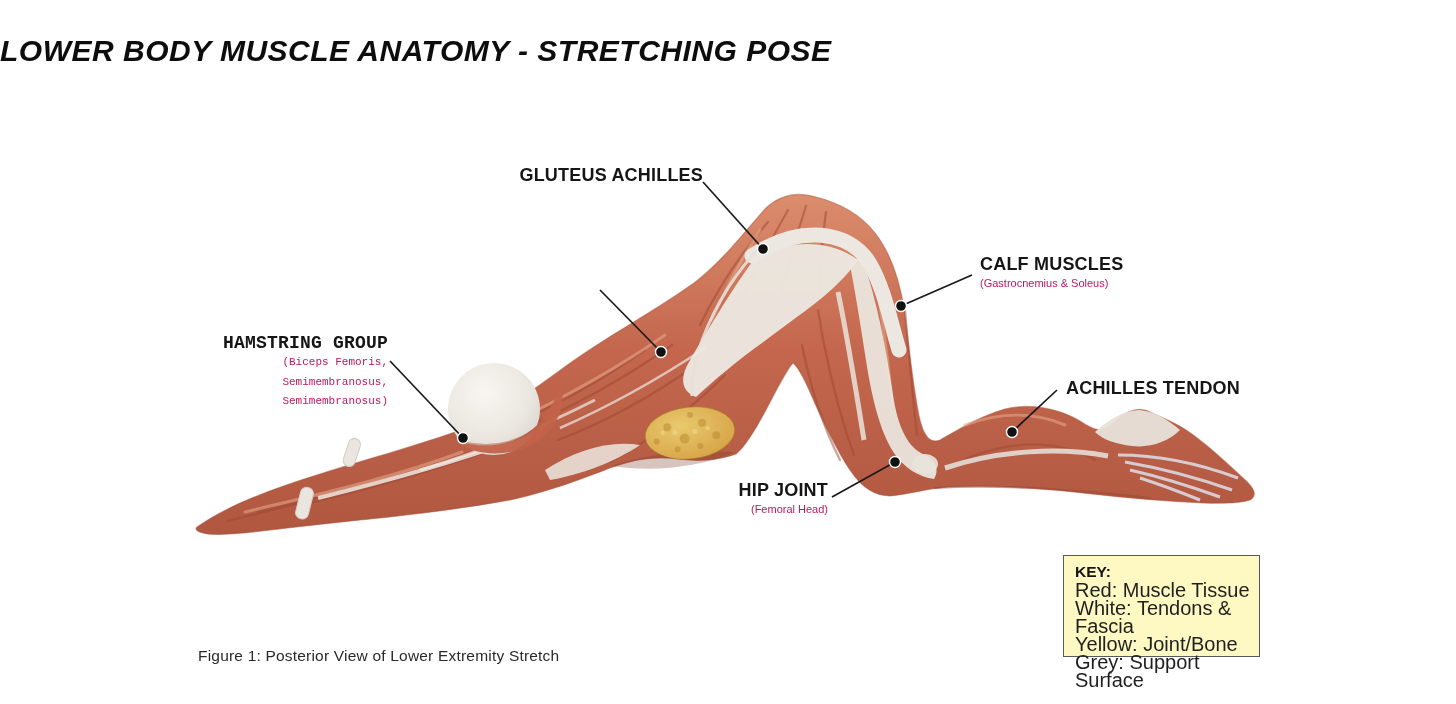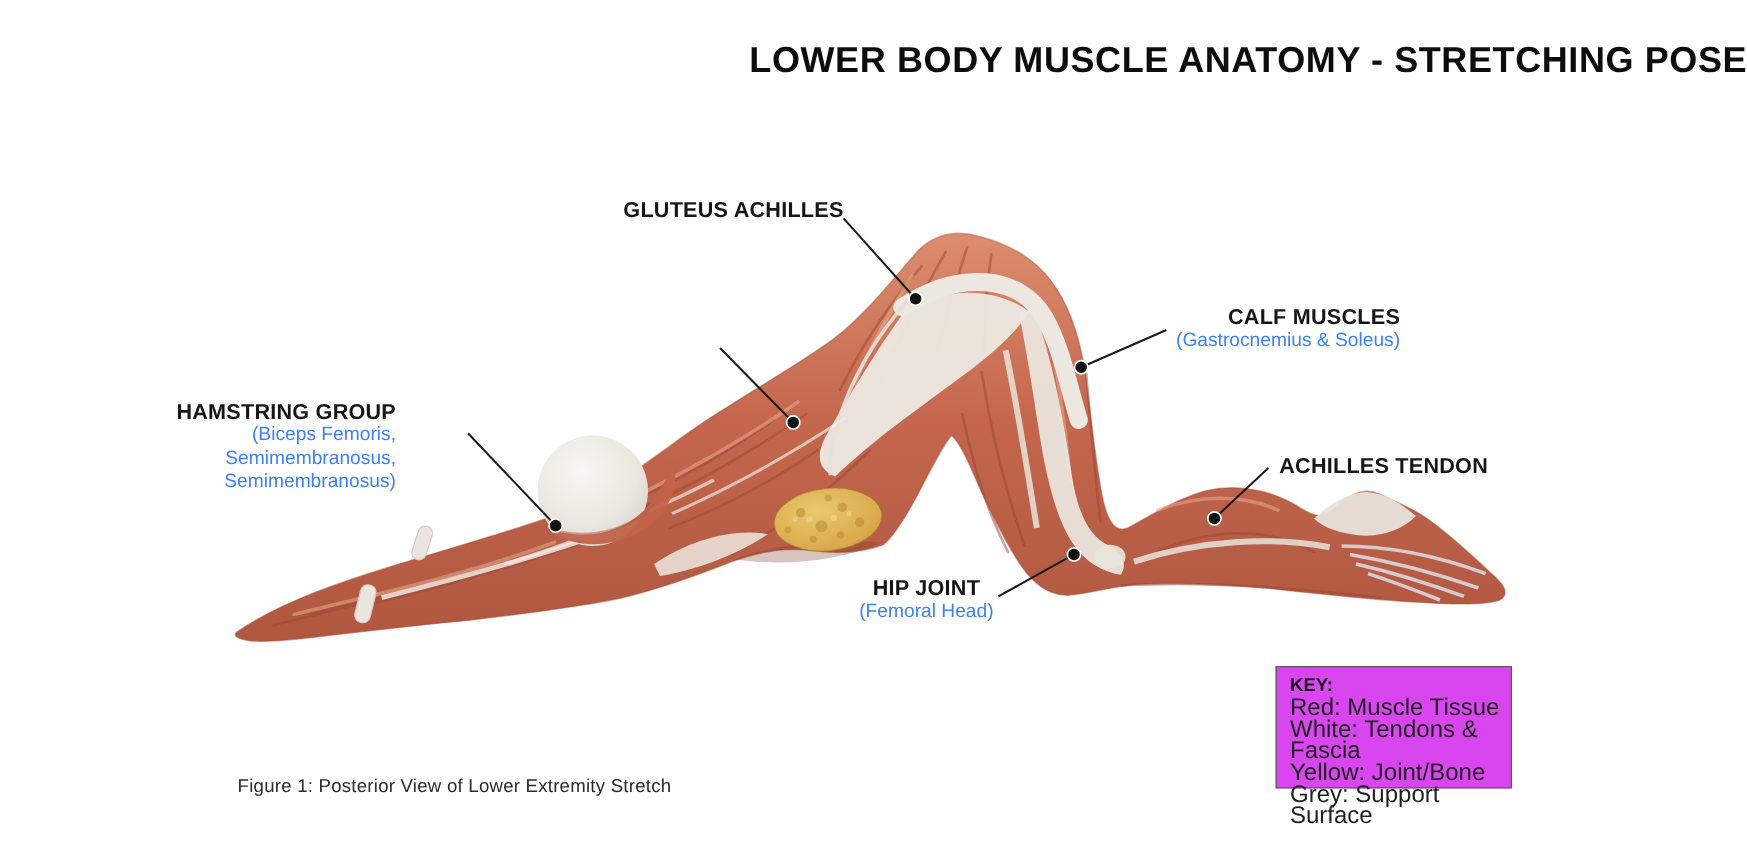--- a/index.html
+++ b/index.html
@@ -5,37 +5,37 @@
   html,body{margin:0;padding:0;}
   body{
     width:1456px;height:704px;position:relative;overflow:hidden;
     background:#ffffff;
     font-family:"Liberation Sans","DejaVu Sans",sans-serif;
     color:#1a1a1a;
   }
   .stage{position:absolute;inset:0;width:1456px;height:704px;}
   .title{
     position:absolute;top:34px;left:0;width:1456px;
-    text-align:right;font-size:30px;font-weight:bold;
-    letter-spacing:.5px;color:#0d0d0d;
+    text-align:left;font-size:30px;font-weight:bold;
+    letter-spacing:.5px;color:#0d0d0d;font-style:italic;
   }
   .anno{position:absolute;line-height:20px;white-space:nowrap;}
   .anno .main{font-size:18px;font-weight:bold;color:#161616;letter-spacing:.2px;}
-  .anno .sub{font-size:16px;font-weight:normal;color:#3b82f6;line-height:19.5px;}
+  .anno .sub{font-size:11px;font-weight:normal;color:#be185d;line-height:19.5px;}
   .ta-r{text-align:right;}
-  .ta-l{text-align:right;}
+  .ta-l{text-align:left;}
   #anno-gluteus{top:165px;right:753px;}
   #anno-knee{top:270px;right:863px;}
-  #anno-hamstring{top:333px;right:1126px;}
+  #anno-hamstring{top:333px;right:1068px;font-family:Liberation Mono, monospace;}
   #anno-calf{top:254px;left:980px;}
   #anno-achilles{top:378px;left:1066px;}
-  #anno-hip{top:480px;right:628px;text-align:center;}
+  #anno-hip{top:480px;right:628px;}
   .keybox{
     position:absolute;left:1063px;top:555px;width:197px;height:102px;
-    border:1px solid #5a5a5a;background:#d946ef;
+    border:1px solid #5a5a5a;background:#fef9c3;
     padding:7px 0 0 11px;box-sizing:border-box;
   }
   .keybox .khead{font-size:15.5px;font-weight:bold;color:#141414;line-height:18px;}
   .keybox .kline{font-size:20px;color:#1f1f1f;line-height:18px;}
   .caption{
     position:absolute;left:198px;top:635px;
     font-size:15.5px;color:#2a2a2a;letter-spacing:.2px;margin-top:12px;
   }
   svg{position:absolute;top:0;left:0;}
 </style>

